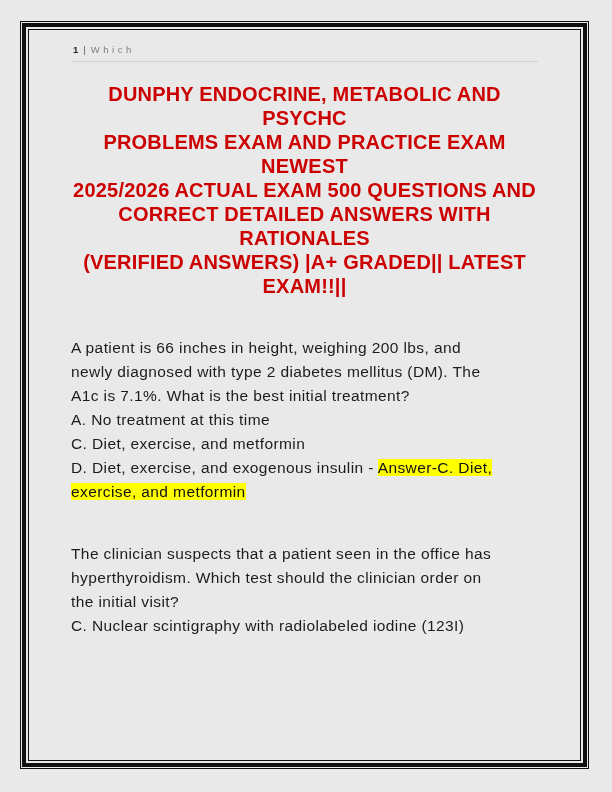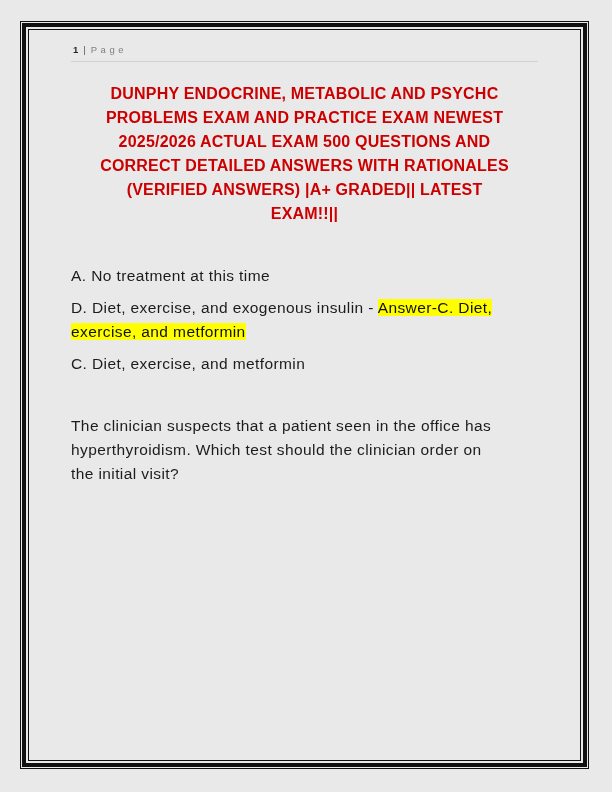--- a/index.html
+++ b/index.html
@@ -49,74 +49,78 @@
     border-bottom: 1px solid #D2D2D2;
     font-size: 9.5px;
     line-height: 11px;
   }
   .pg-num  { font-weight: bold; color: #262626; }
   .pg-sep  { color: #595959; }
   .pg-label{ color: #808080; letter-spacing: 3.5px; }
 
   .title {
     margin: 20px 0 0 0;
-    font-size: 16px;
+    font-size: 20px;
     font-weight: bold;
     letter-spacing: 0.2px;
     line-height: 24px;
     text-align: center;
     color: #CC0000;
     white-space: pre-line;
   }
   .question { margin-top: 38px; }
   .stem, .option {
     margin: 0;
     font-size: 15.5px;
     letter-spacing: 0.4px;
     line-height: 24px;
     white-space: pre-line;
   }
-  .option { margin-top: 8px; }
+  .option { }
   .hl {
     background: #FFFF00;
     color: #111111;
   }
 </style>
 </head>
 <body>
 
 <div class="page">
   <div class="frame-outer">
     <div class="frame-mid">
       <div class="frame-inner">
         <div class="content">
 
           <div class="header">
             <span class="pg-num">1</span>
             <span class="pg-sep">|</span>
-            <span class="pg-label">Page</span>
+            <span class="pg-label">Which</span>
           </div>
 
           <h1 class="title">DUNPHY ENDOCRINE, METABOLIC AND PSYCHC
 PROBLEMS EXAM AND PRACTICE EXAM NEWEST
 2025/2026 ACTUAL EXAM 500 QUESTIONS AND
 CORRECT DETAILED ANSWERS WITH RATIONALES
 (VERIFIED ANSWERS) |A+ GRADED|| LATEST
 EXAM!!||</h1>
 
           <section class="question">
+            <p class="stem">A patient is 66 inches in height, weighing 200 lbs, and
+newly diagnosed with type 2 diabetes mellitus (DM). The
+A1c is 7.1%. What is the best initial treatment?</p>
             <p class="option">A. No treatment at this time</p>
+            <p class="option">C. Diet, exercise, and metformin</p>
             <p class="option"><span>D. Diet, exercise, and exogenous insulin - </span><span class="hl">Answer-C. Diet,
 exercise, and metformin</span></p>
-            <p class="option">C. Diet, exercise, and metformin</p>
           </section>
 
           <section class="question">
             <p class="stem">The clinician suspects that a patient seen in the office has
 hyperthyroidism. Which test should the clinician order on
 the initial visit?</p>
+            <p class="option">C. Nuclear scintigraphy with radiolabeled iodine (123I)</p>
           </section>
 
         </div>
       </div>
     </div>
   </div>
 </div>
 
 </body></html>

